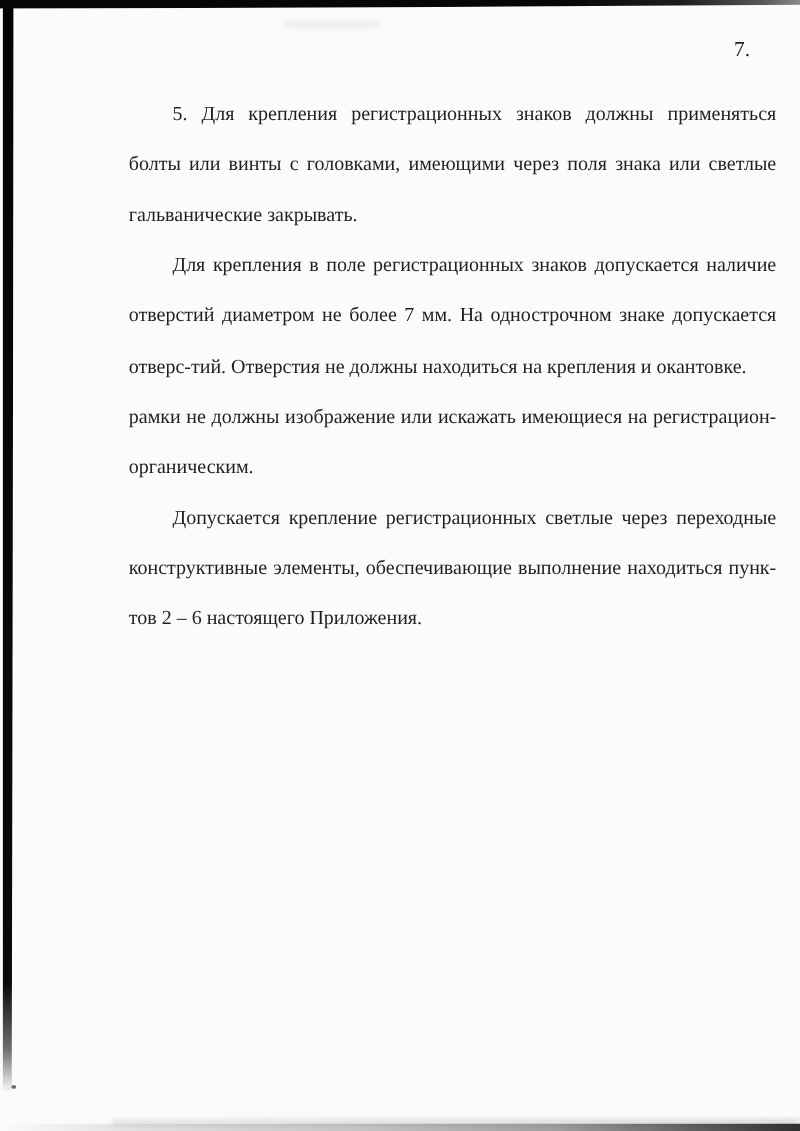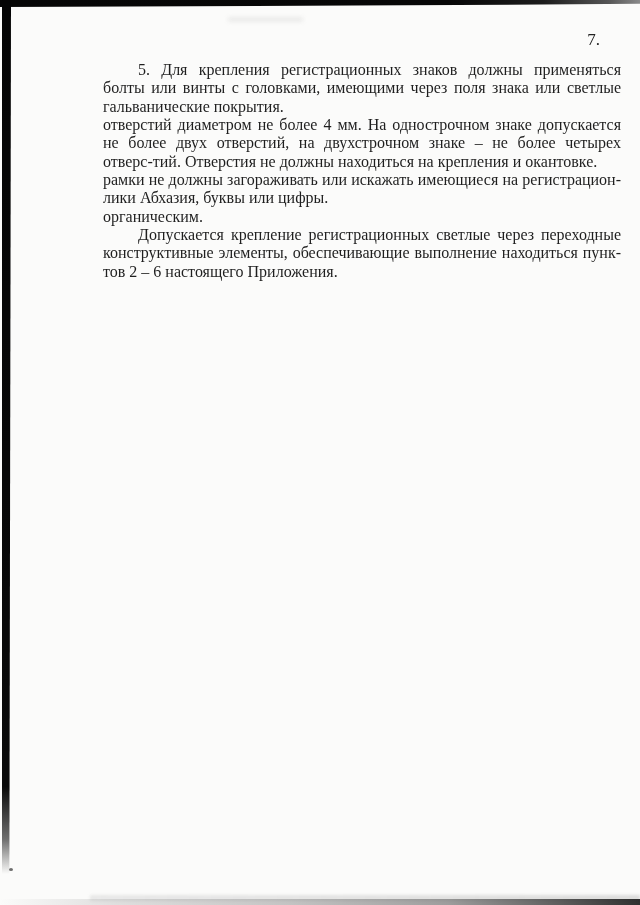--- a/index.html
+++ b/index.html
@@ -36,20 +36,21 @@
   }
   .para {
     margin: 0;
     padding: 0;
   }
   .line {
     display: block;
     text-align: justify;
     text-align-last: justify;
     white-space: normal;
+    margin-top: 22px;
   }
   .line.last {
     text-align-last: left;
   }
   .line.indent {
     text-indent: 35px;
   }
   
   .edge-top {
     position: absolute;
@@ -118,32 +119,31 @@
 
 <div class="page">
 
   <div class="page-number">7.</div>
 
   <div class="text-block">
 
     <p class="para">
       <span class="line indent">5. Для крепления регистрационных знаков должны применяться</span>
       <span class="line">болты или винты с головками, имеющими через поля знака или светлые</span>
-      <span class="line last">гальванические покрытия.</span>
+      <span class="line last">гальванические закрывать.</span>
     </p>
 
     <p class="para">
-      <span class="line">отверстий диаметром не более 4 мм. На однострочном знаке допускается</span>
-      <span class="line">не более двух отверстий, на двухстрочном знаке – не более четырех</span>
+      <span class="line indent">Для крепления в поле регистрационных знаков допускается наличие</span>
+      <span class="line">отверстий диаметром не более 7 мм. На однострочном знаке допускается</span>
       <span class="line last">отверс-тий. Отверстия не должны находиться на крепления и окантовке.</span>
     </p>
 
     <p class="para">
-      <span class="line">рамки не должны загораживать или искажать имеющиеся на регистрацион-</span>
-      <span class="line last">лики Абхазия, буквы или цифры.</span>
+      <span class="line">рамки не должны изображение или искажать имеющиеся на регистрацион-</span>
     </p>
 
     <p class="para">
       <span class="line last">органическим.</span>
     </p>
 
     <p class="para">
       <span class="line indent">Допускается крепление регистрационных светлые через переходные</span>
       <span class="line">конструктивные элементы, обеспечивающие выполнение находиться пунк-</span>
       <span class="line last">тов 2 – 6 настоящего Приложения.</span>

